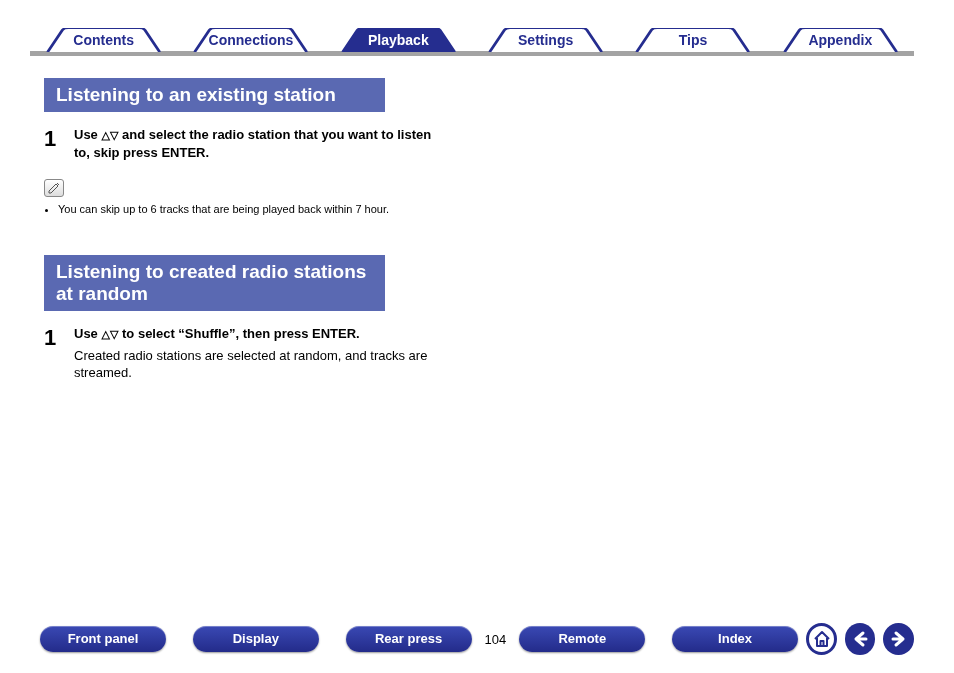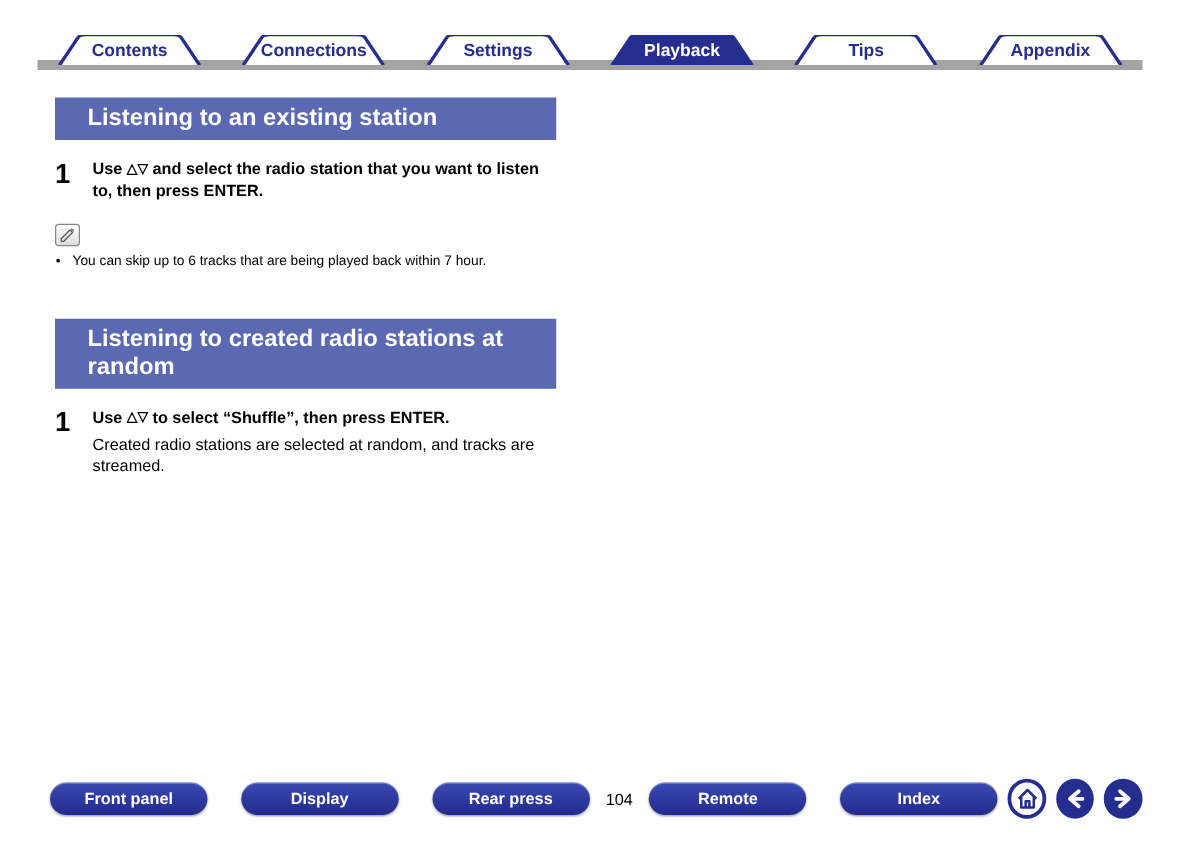--- a/index.html
+++ b/index.html
@@ -11,21 +11,21 @@
     color:#000;
     position:relative;
     overflow:hidden;
   }
 
   
   .tabbar {
     position:absolute;
     left:30px; right:40px; top:28px;
     height:28px;
-    border-bottom:8px solid #a3a3a3;
+    border-bottom:5px solid #a3a3a3;
     display:flex;
     gap:0;
   }
   .tab {
     flex:1;
     position:relative;
     text-align:center;
     font-size:14px;
     font-weight:bold;
     line-height:24px;
@@ -36,22 +36,22 @@
   .tab-label { position:relative; z-index:1; }
   .tab.inactive .tab-label { color:#252d8f; }
   .tab.active   .tab-label { color:#fff; }
 
   
   .section-head {
     background:#5a69b2;
     color:#fff;
     font-size:19px;
     font-weight:bold;
-    padding:6px 26px;
-    width:401px;
+    padding:6px 12px;
+    width:341px;
   }
   .content {
     position:absolute;
     left:44px; top:78px;
     width:420px;
   }
   .step {
     display:flex;
     margin-top:14px;
     width:405px;
@@ -128,31 +128,31 @@
         <path d="M12 24 L22 2 Q23 0 26 0 L74 0 Q77 0 78 2 L88 24" fill="#fff" stroke="#252d8f" stroke-width="2"></path>
       </svg>
     <span class="tab-label">Contents</span>
   </div>
   <div class="tab inactive">
     <svg viewBox="0 0 100 24" preserveAspectRatio="none">
         <path d="M12 24 L22 2 Q23 0 26 0 L74 0 Q77 0 78 2 L88 24" fill="#fff" stroke="#252d8f" stroke-width="2"></path>
       </svg>
     <span class="tab-label">Connections</span>
   </div>
+  <div class="tab active">
+    <svg viewBox="0 0 100 24" preserveAspectRatio="none">
+        <path d="M12 24 L22 2 Q23 0 26 0 L74 0 Q77 0 78 2 L88 24" fill="#252d8f" stroke="#252d8f" stroke-width="2"></path>
+      </svg>
+    <span class="tab-label">Playback</span>
+  </div>
   <div class="tab inactive">
     <svg viewBox="0 0 100 24" preserveAspectRatio="none">
         <path d="M12 24 L22 2 Q23 0 26 0 L74 0 Q77 0 78 2 L88 24" fill="#fff" stroke="#252d8f" stroke-width="2"></path>
       </svg>
     <span class="tab-label">Settings</span>
-  </div>
-  <div class="tab active">
-    <svg viewBox="0 0 100 24" preserveAspectRatio="none">
-        <path d="M12 24 L22 2 Q23 0 26 0 L74 0 Q77 0 78 2 L88 24" fill="#252d8f" stroke="#252d8f" stroke-width="2"></path>
-      </svg>
-    <span class="tab-label">Playback</span>
   </div>
   <div class="tab inactive">
     <svg viewBox="0 0 100 24" preserveAspectRatio="none">
         <path d="M12 24 L22 2 Q23 0 26 0 L74 0 Q77 0 78 2 L88 24" fill="#fff" stroke="#252d8f" stroke-width="2"></path>
       </svg>
     <span class="tab-label">Tips</span>
   </div>
   <div class="tab inactive">
     <svg viewBox="0 0 100 24" preserveAspectRatio="none">
         <path d="M12 24 L22 2 Q23 0 26 0 L74 0 Q77 0 78 2 L88 24" fill="#fff" stroke="#252d8f" stroke-width="2"></path>
@@ -162,21 +162,21 @@
 </div>
 
 <div class="content">
 
   <div class="section-head">Listening to an existing station</div>
 
   <div class="step">
     <div class="step-num">1</div>
     <div class="step-body">
       <span class="bold">
-        <span>Use </span><span class="tri">△</span><span class="tri">▽</span><span> and select the radio station that you want to listen to, then press ENTER.</span>
+        <span>Use </span><span class="tri">△</span><span class="tri">▽</span><span> and select the radio station that you want to listen to, skip press ENTER.</span>
       </span>
     </div>
   </div>
 
   <div class="note-icon">
     <svg width="12" height="12" viewBox="0 0 12 12">
         <path d="M1 11 L3 11 L10 4 L8 2 L1 9 Z M9 1 L11 3" stroke="#555" stroke-width="1" fill="none"></path>
       </svg>
   </div>
   <ul class="bullet-list">

